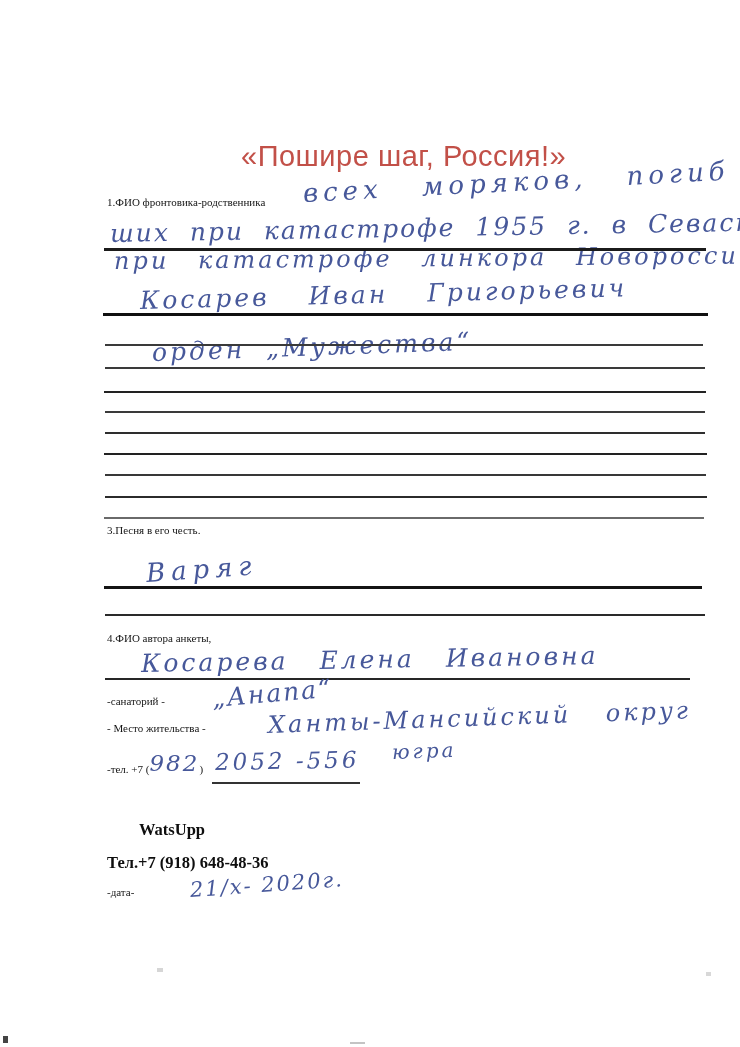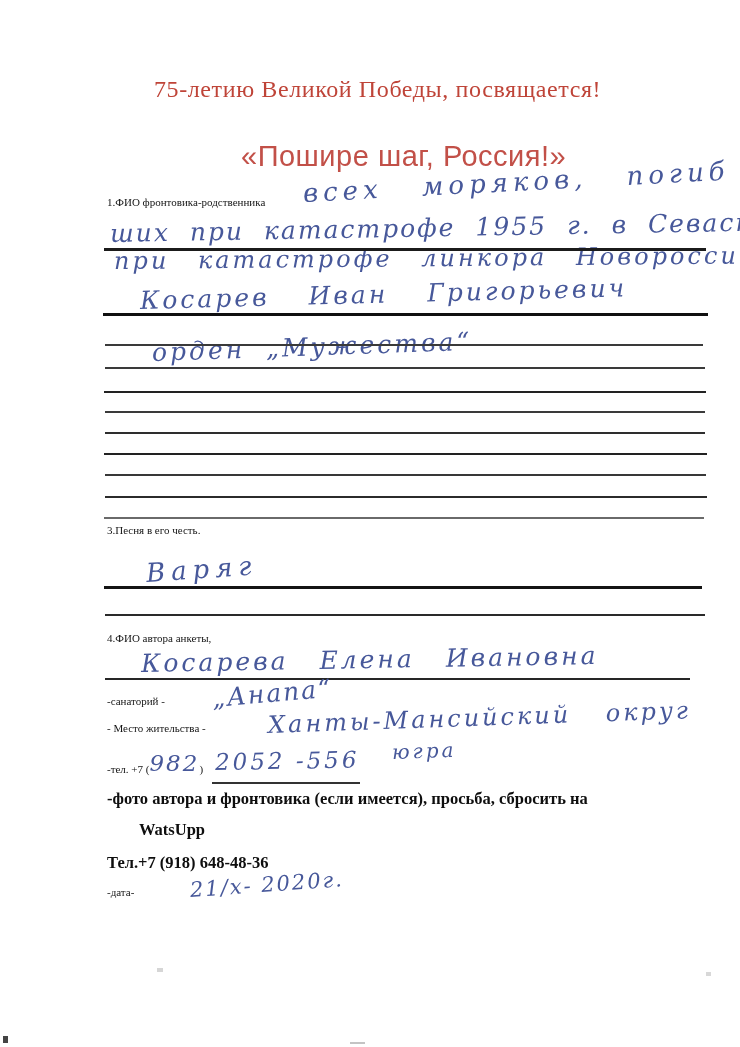--- a/index.html
+++ b/index.html
@@ -22,21 +22,20 @@
     transform-origin:left center;
   }
   .line{position:absolute;background:#222;}
   .speck{position:absolute;background:#999;}
 </style>
 </head>
 <body>
 
 <div class="page">
 
-  <div class="abs h1">75-летию Великой Победы, посвящается!</div>
   <div class="abs h3">«Пошире шаг, Россия!»</div>
 
   <div class="abs lbl" style="left:107px;top:196px;">1.ФИО фронтовика-родственника</div>
   <div class="abs hw" style="left:303px;top:178px;font-size:26px;letter-spacing:5px;word-spacing:26px;transform:rotate(-3deg);">всех моряков, погиб</div>
   <div class="abs hw" style="left:110px;top:219px;font-size:25px;letter-spacing:2px;word-spacing:10px;transform:rotate(-1deg);">ших при катастрофе 1955 г. в Севастополе</div>
   <div class="abs hw" style="left:114px;top:247px;font-size:24px;letter-spacing:3px;word-spacing:18px;transform:rotate(-0.5deg);">при катастрофе линкора Новороссийска</div>
   <div class="line" style="left:104px;top:248px;width:602px;height:2.5px;background:#1b1b1b;"></div>
 
   <div class="abs hw" style="left:140px;top:286px;font-size:25px;letter-spacing:3px;word-spacing:28px;transform:rotate(-1.5deg);">Косарев Иван Григорьевич</div>
   <div class="abs hw" style="left:152px;top:338px;font-size:25px;letter-spacing:3px;word-spacing:10px;transform:rotate(-2deg);">орден „Мужества“</div>
@@ -69,21 +68,20 @@
   <div class="abs hw" style="left:392px;top:740px;font-size:20px;letter-spacing:3px;transform:rotate(-2deg);">югра</div>
 
   <div class="abs" style="left:107px;top:752px;display:flex;align-items:baseline;">
     <span class="lbl">-тел. +7 (</span>
     <span class="hw" style="font-size:23px;letter-spacing:2px;position:relative;top:-2px;">982</span>
     <span class="lbl">)</span>
     <span class="hw" style="font-size:23px;letter-spacing:3px;margin-left:12px;position:relative;top:-3px;transform:rotate(-1deg);">2052 -556</span>
   </div>
   <div class="line" style="left:212px;top:782px;width:148px;height:1.6px;background:#333;"></div>
 
-  <div class="abs bold" style="left:107px;top:789px;">-фото автора и фронтовика (если имеется), просьба, сбросить на</div>
   <div class="abs bold" style="left:139px;top:820px;">WatsUpp</div>
 
   <div class="abs bold" style="left:107px;top:853px;">Тел.+7 (918) 648-48-36</div>
 
   <div class="abs lbl" style="left:107px;top:886px;">-дата-</div>
   <div class="abs hw" style="left:190px;top:878px;font-size:21px;letter-spacing:2px;transform:rotate(-4deg);">21/х- 2020г.</div>
 
   <div class="speck" style="left:3px;top:1036px;width:5px;height:7px;background:#444;"></div>
   <div class="speck" style="left:350px;top:1042px;width:15px;height:2px;background:#c4c4c4;"></div>
   <div class="speck" style="left:157px;top:968px;width:6px;height:4px;background:#d6d6d6;"></div>

